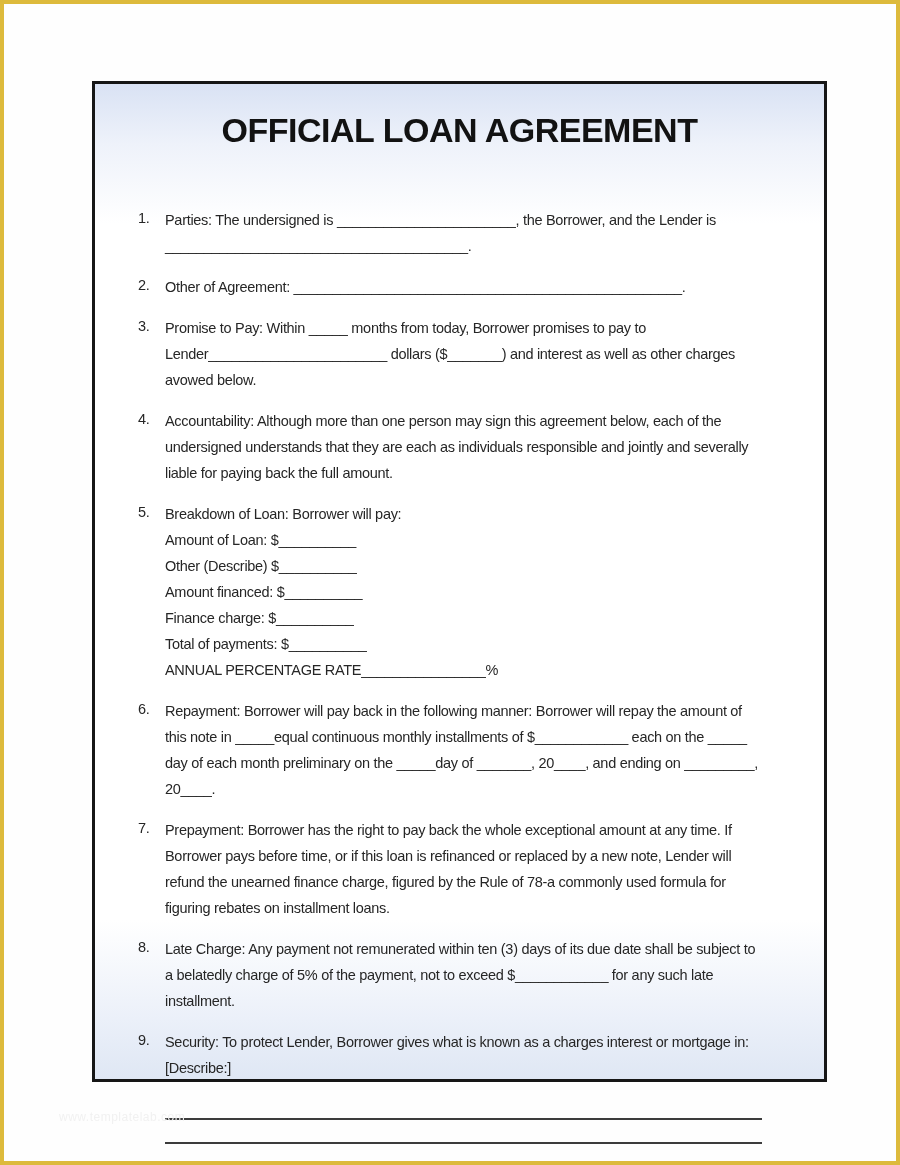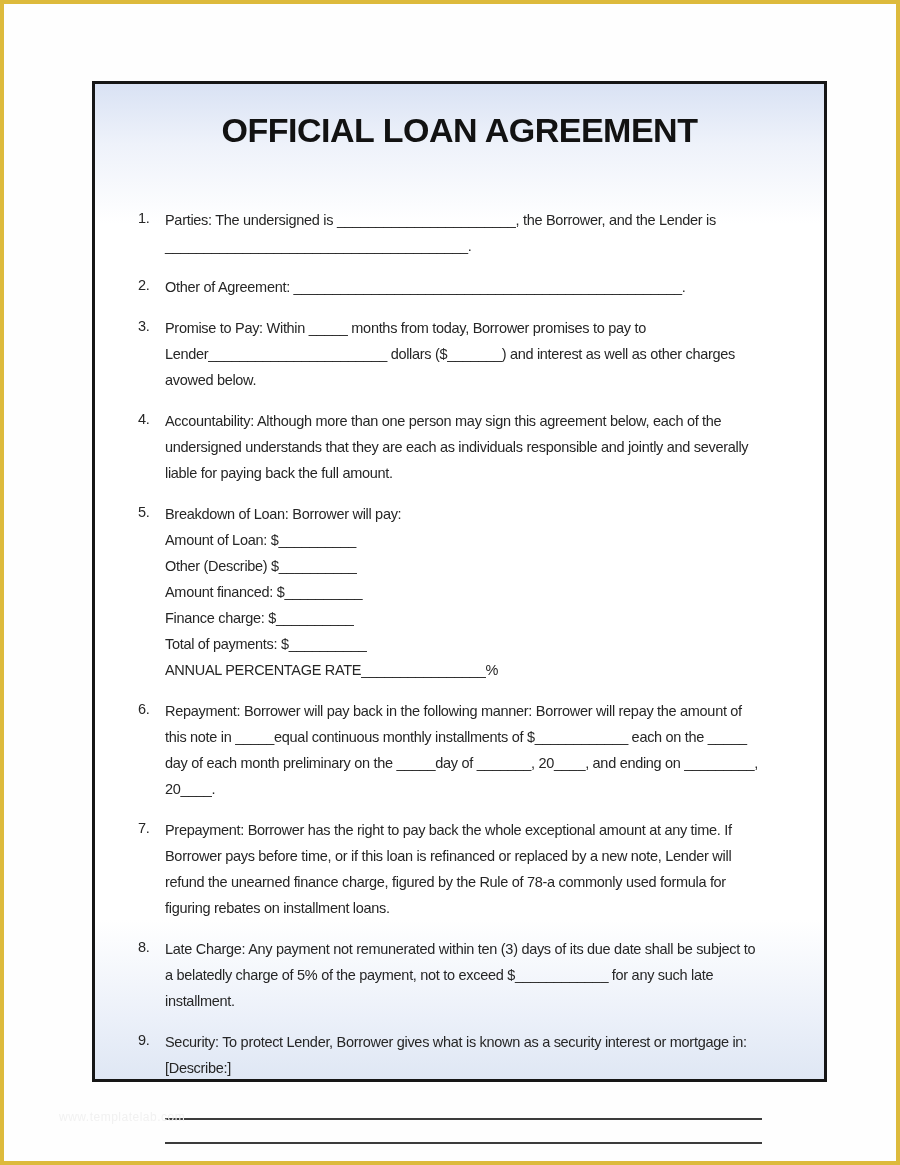--- a/index.html
+++ b/index.html
@@ -150,21 +150,21 @@
 
       <div class="item">
         <span class="item-num">8.</span>
         <div class="item-text">Late Charge: Any payment not remunerated within ten (3) days of its due date shall be subject to
 a belatedly charge of 5% of the payment, not to exceed $____________ for any such late
 installment.</div>
       </div>
 
       <div class="item">
         <span class="item-num">9.</span>
-        <div class="item-text">Security: To protect Lender, Borrower gives what is known as a security interest or mortgage in:
+        <div class="item-text">Security: To protect Lender, Borrower gives what is known as a charges interest or mortgage in:
 [Describe:]</div>
       </div>
 
     </div>
 
     <div class="write-lines">
       <div class="write-line"></div>
       <div class="write-line"></div>
       <div class="write-line"></div>
     </div>

